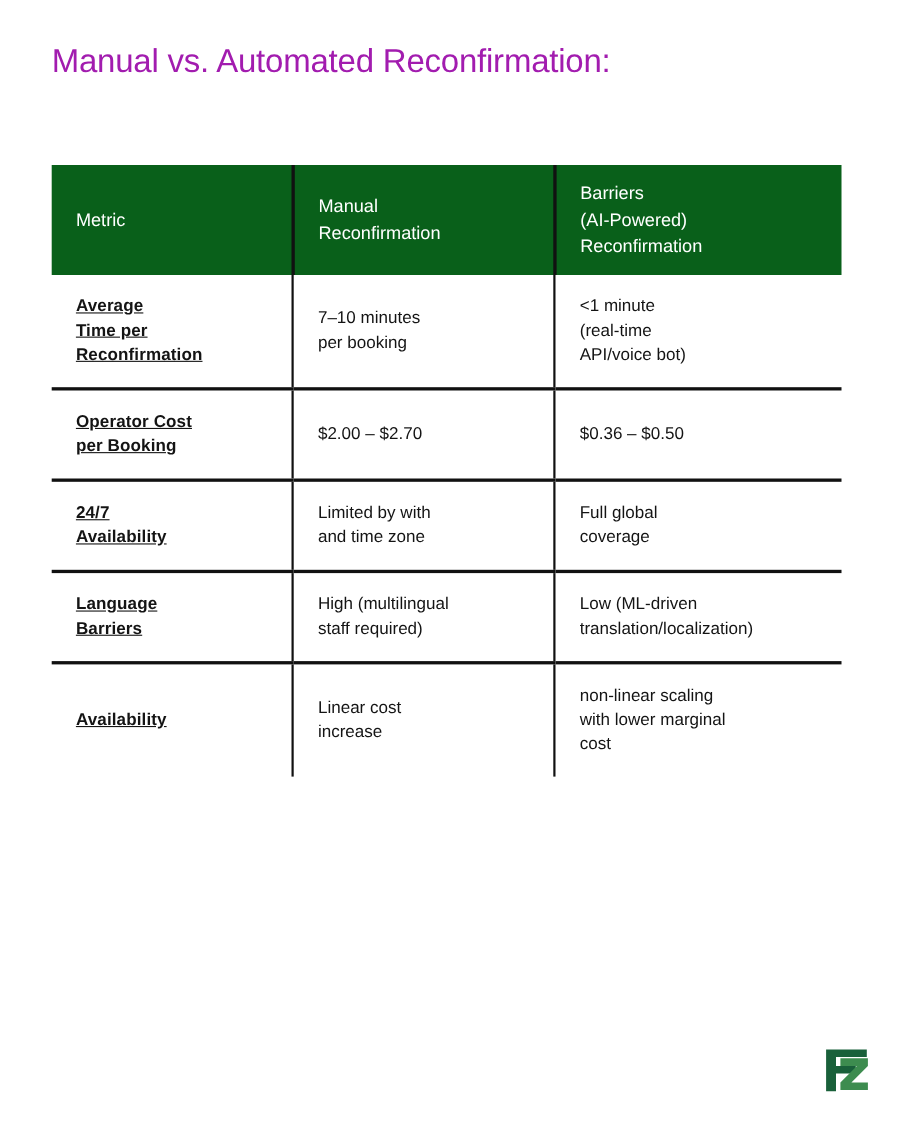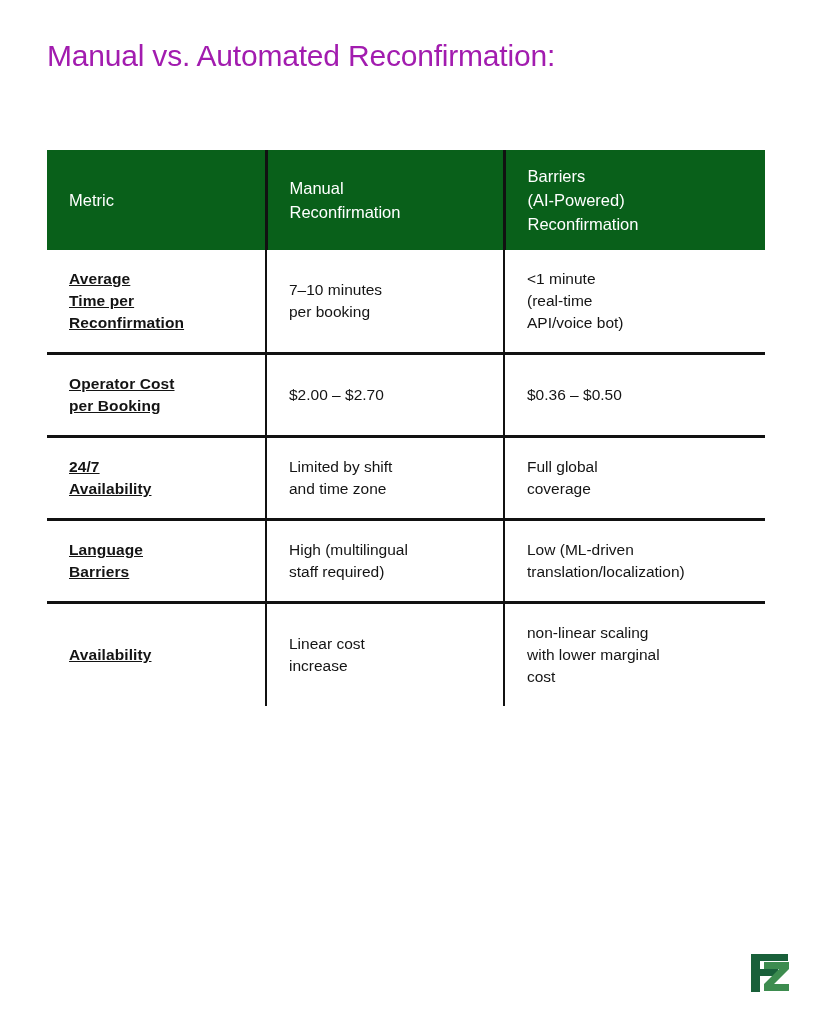--- a/index.html
+++ b/index.html
@@ -174,21 +174,21 @@
         <td class="td-auto">
             <span class="cell-text">$0.36 – $0.50</span>
           </td>
       </tr>
       <tr>
         <td class="td-metric">
             <span class="cell-text">24/7
 Availability</span>
           </td>
         <td class="td-manual">
-            <span class="cell-text">Limited by shift
+            <span class="cell-text">Limited by with
 and time zone</span>
           </td>
         <td class="td-auto">
             <span class="cell-text">Full global
 coverage</span>
           </td>
       </tr>
       <tr>
         <td class="td-metric">
             <span class="cell-text">Language

